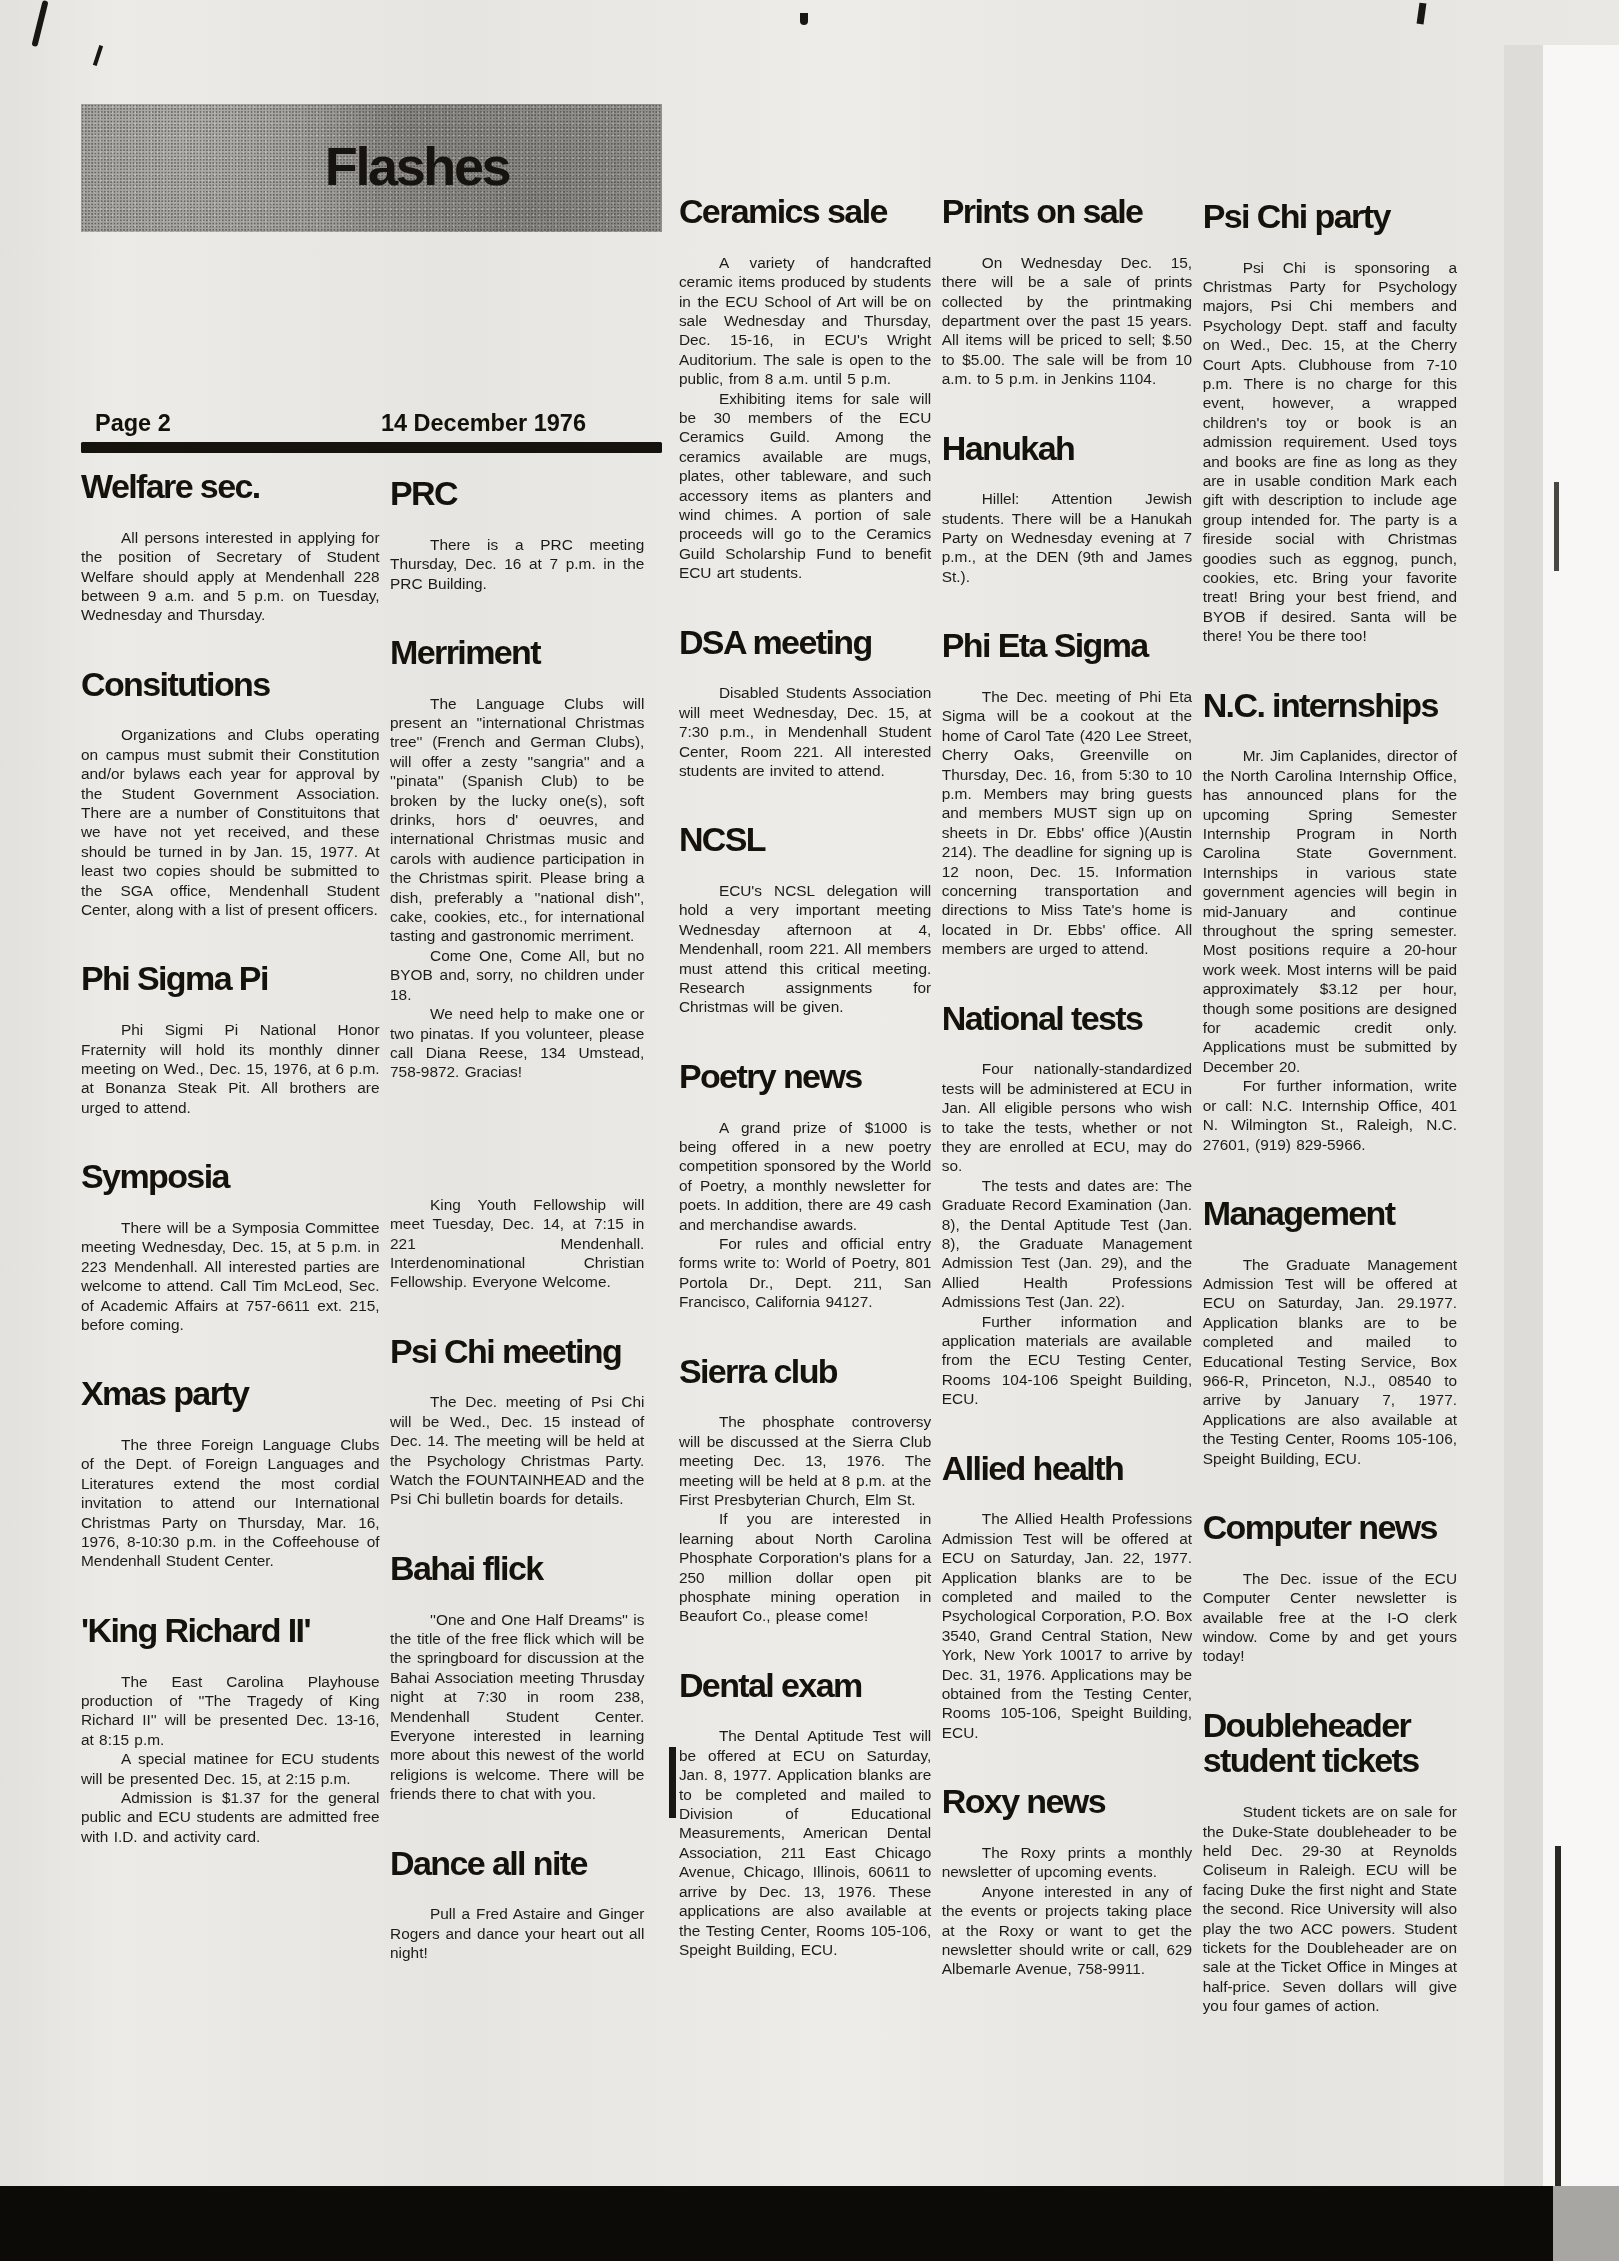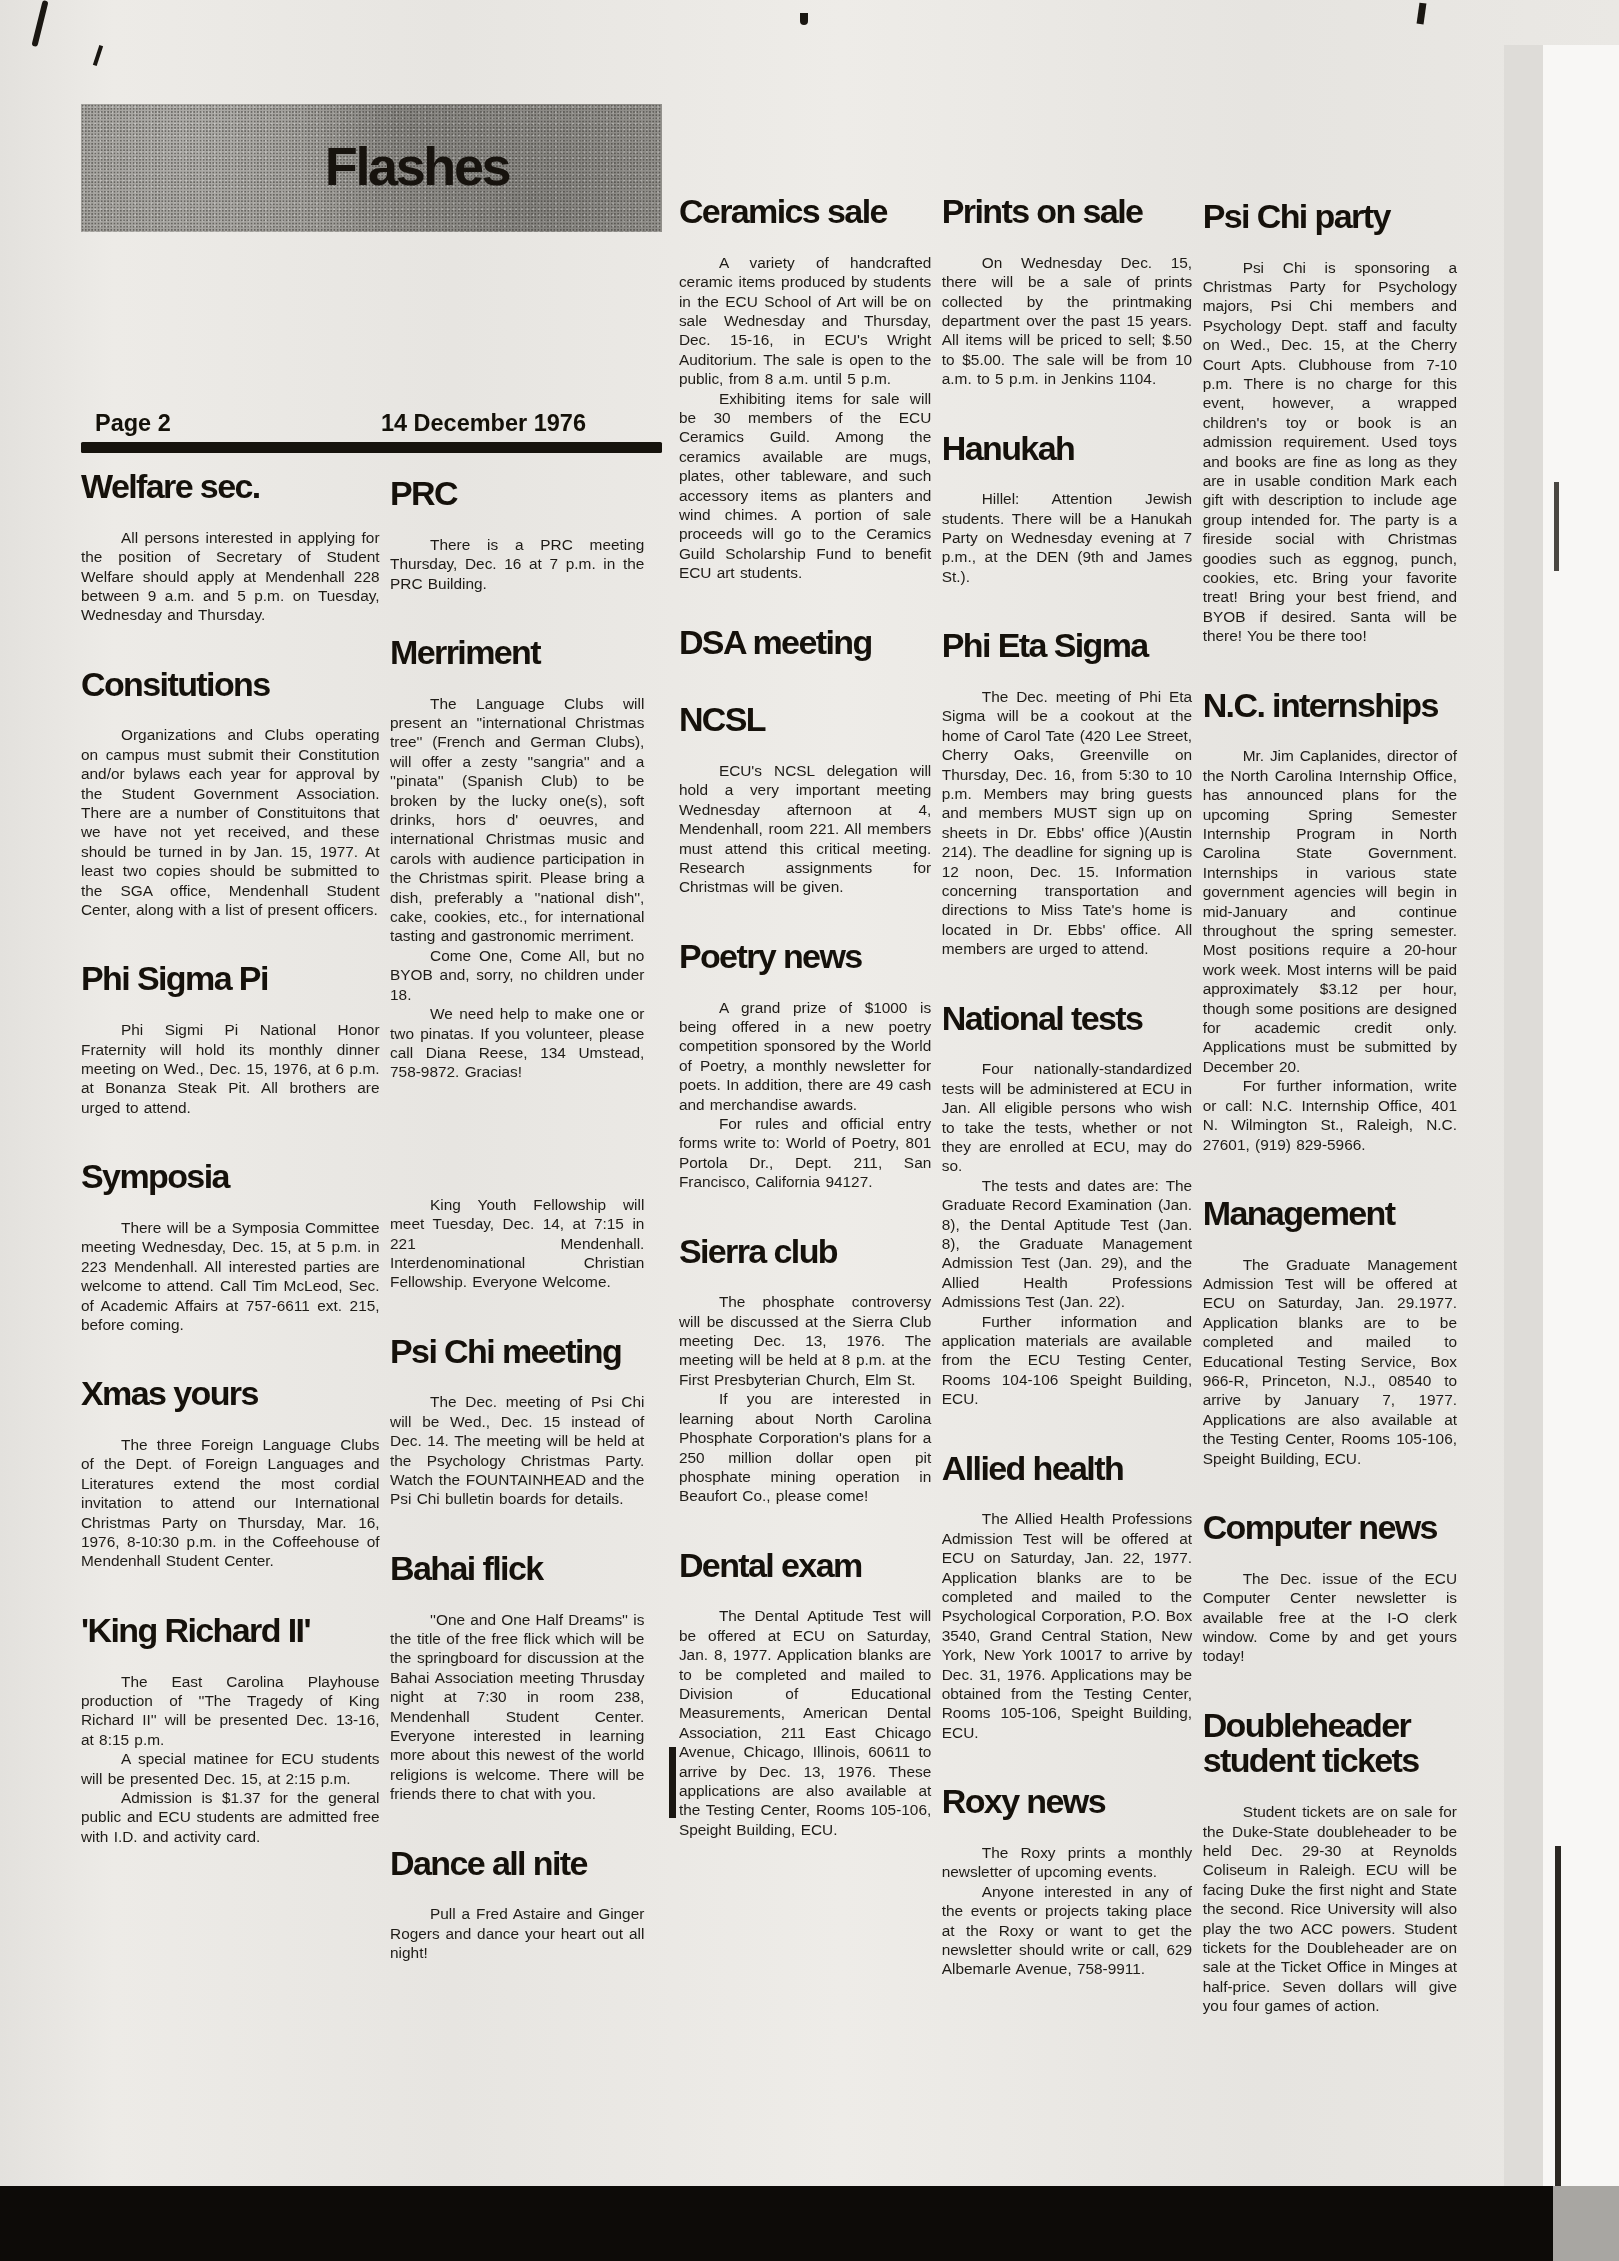--- a/index.html
+++ b/index.html
@@ -97,21 +97,21 @@
       </section>
       <section>
         <h2 class="section-heading">Phi Sigma Pi</h2>
         <p class="body">Phi Sigmi Pi National Honor Fraternity will hold its monthly dinner meeting on Wed., Dec. 15, 1976, at 6 p.m. at Bonanza Steak Pit. All brothers are urged to attend.</p>
       </section>
       <section>
         <h2 class="section-heading">Symposia</h2>
         <p class="body">There will be a Symposia Committee meeting Wednesday, Dec. 15, at 5 p.m. in 223 Mendenhall. All interested parties are welcome to attend. Call Tim McLeod, Sec. of Academic Affairs at 757-6611 ext. 215, before coming.</p>
       </section>
       <section>
-        <h2 class="section-heading">Xmas yours</h2>
+        <h2 class="section-heading">Xmas party</h2>
         <p class="body">The three Foreign Language Clubs of the Dept. of Foreign Languages and Literatures extend the most cordial invitation to attend our International Christmas Party on Thursday, Mar. 16, 1976, 8-10:30 p.m. in the Coffeehouse of Mendenhall Student Center.</p>
       </section>
       <section>
         <h2 class="section-heading">'King Richard II'</h2>
         <p class="body">The East Carolina Playhouse production of ''The Tragedy of King Richard II'' will be presented Dec. 13-16, at 8:15 p.m.</p>
         <p class="body">A special matinee for ECU students will be presented Dec. 15, at 2:15 p.m.</p>
         <p class="body">Admission is $1.37 for the general public and ECU students are admitted free with I.D. and activity card.</p>
       </section>
     </div>
     <div class="col col-2">
@@ -142,20 +142,21 @@
       </section>
     </div>
     <div class="col col-3">
       <section>
         <h2 class="section-heading">Ceramics sale</h2>
         <p class="body">A variety of handcrafted ceramic items produced by students in the ECU School of Art will be on sale Wednesday and Thursday, Dec. 15-16, in ECU's Wright Auditorium. The sale is open to the public, from 8 a.m. until 5 p.m.</p>
         <p class="body">Exhibiting items for sale will be 30 members of the ECU Ceramics Guild. Among the ceramics available are mugs, plates, other tableware, and such accessory items as planters and wind chimes. A portion of sale proceeds will go to the Ceramics Guild Scholarship Fund to benefit ECU art students.</p>
       </section>
       <section>
         <h2 class="section-heading">DSA meeting</h2>
+        <p class="body">Disabled Students Association will meet Wednesday, Dec. 15, at 7:30 p.m., in Mendenhall Student Center, Room 221. All interested students are invited to attend.</p>
       </section>
       <section>
         <h2 class="section-heading">NCSL</h2>
         <p class="body">ECU's NCSL delegation will hold a very important meeting Wednesday afternoon at 4, Mendenhall, room 221. All members must attend this critical meeting. Research assignments for Christmas will be given.</p>
       </section>
       <section>
         <h2 class="section-heading">Poetry news</h2>
         <p class="body">A grand prize of $1000 is being offered in a new poetry competition sponsored by the World of Poetry, a monthly newsletter for poets. In addition, there are 49 cash and merchandise awards.</p>
         <p class="body">For rules and official entry forms write to: World of Poetry, 801 Portola Dr., Dept. 211, San Francisco, California 94127.</p>
       </section>

